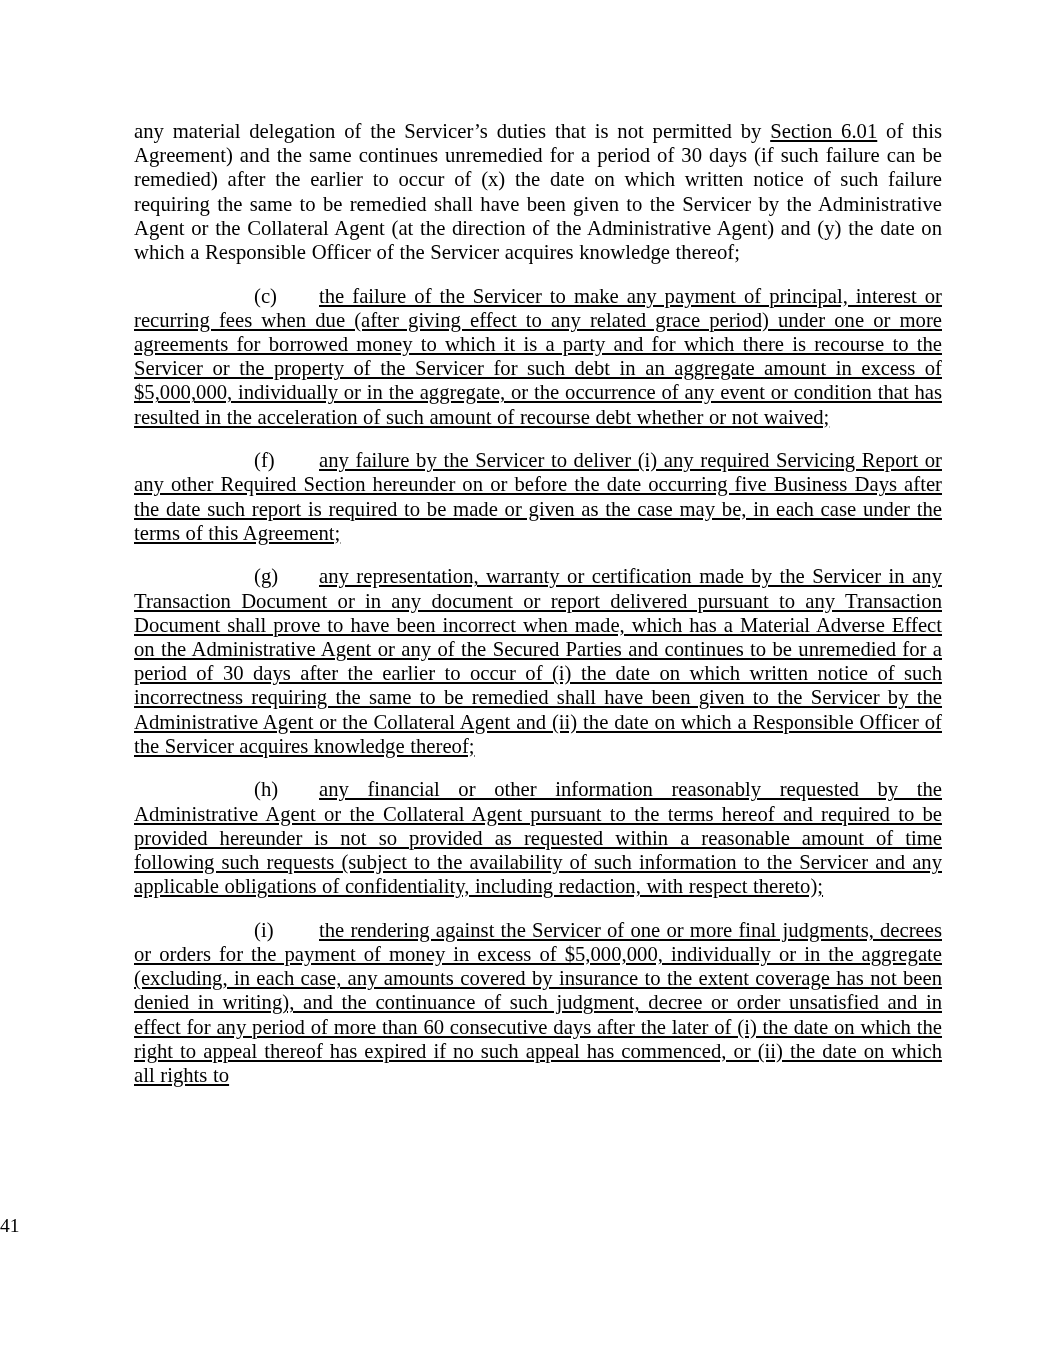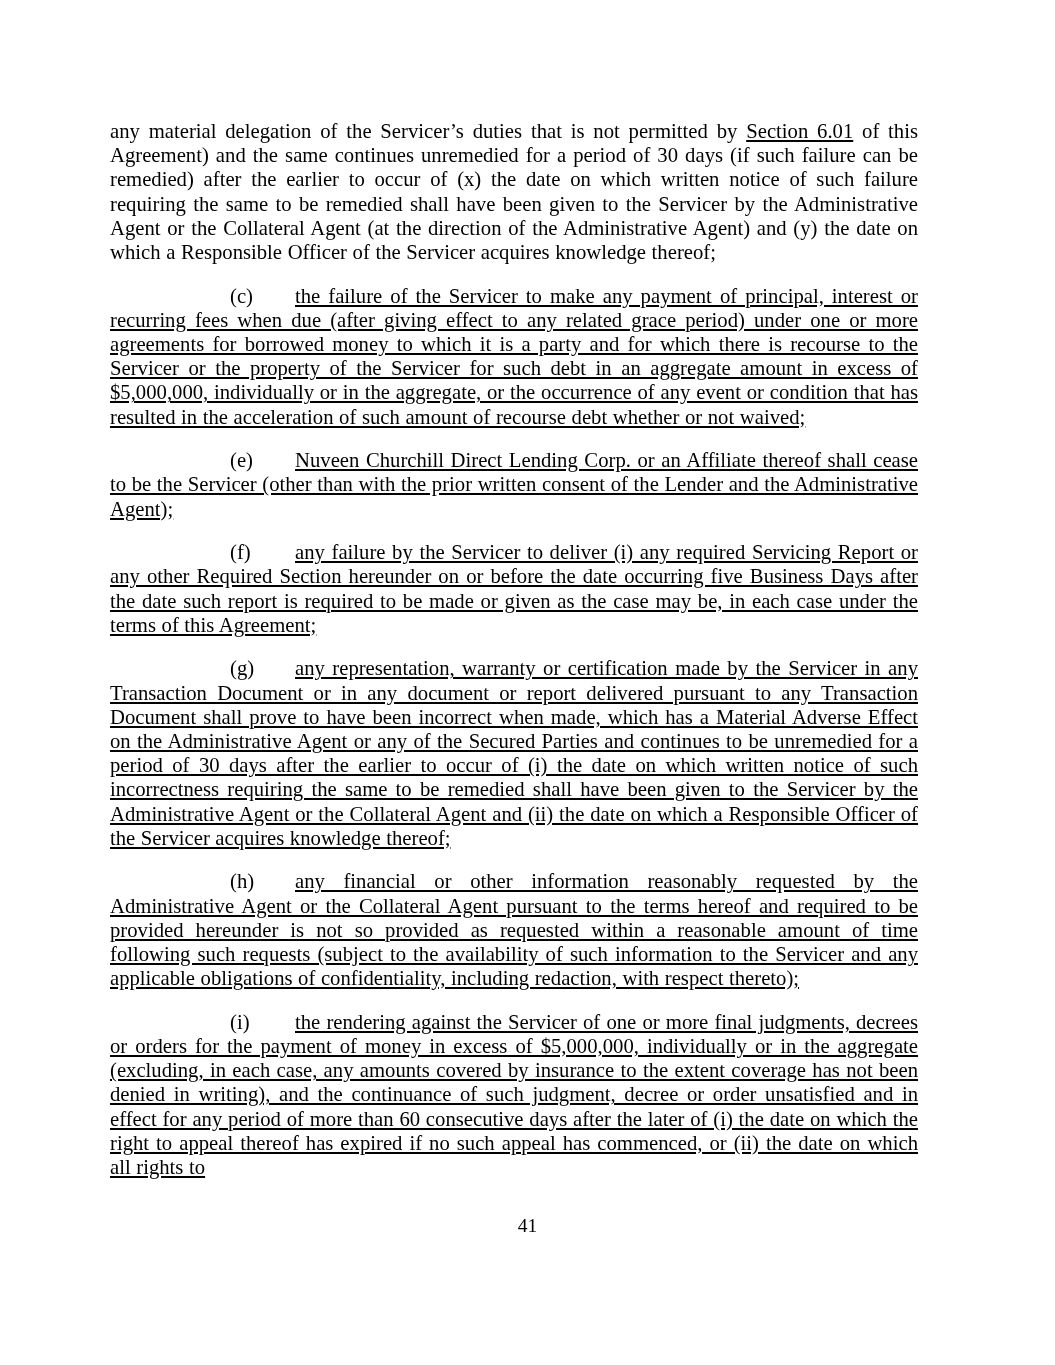--- a/index.html
+++ b/index.html
@@ -11,21 +11,21 @@
     position: relative;
     width: 1055px;
     height: 1365px;
     background: #ffffff;
     color: #000000;
     font-family: "Liberation Serif", serif;
     overflow: hidden;
   }
   .content {
     position: absolute;
-    left: 110px;
+    left: 134px;
     top: 119px;
     width: 808px;
   }
   .para {
     margin: 0;
     padding: 0;
     font-size: 20.7px;
     line-height: 24.2px;
     text-align: justify;
     word-spacing: 0.02em;
@@ -44,37 +44,35 @@
     text-indent: 0;
   }
   .underline {
     text-decoration: underline;
   }
   .page-number {
     position: absolute;
     left: 0;
     right: 0;
     top: 1214px;
-    text-align: center;
     font-size: 19.5px;
     line-height: 24px;
   }
 </style>
 </head>
 <body>
 
 <div class="page">
   <div class="content">
 
     <p class="para"><span>any material delegation of the Servicer’s duties that is not permitted by </span><span class="underline">Section 6.01</span><span> of this Agreement) and the same continues unremedied for a period of 30 days (if such failure can be remedied) after the earlier to occur of (x) the date on which written notice of such failure requiring the same to be remedied shall have been given to the Servicer by the Administrative Agent or the Collateral Agent (at the direction of the Administrative Agent) and (y) the date on which a Responsible Officer of the Servicer acquires knowledge thereof;</span></p>
 
     <p class="para indent"><span class="plabel">(c)</span><span>the failure of the Servicer to make any payment of principal, interest or recurring fees when due (after giving effect to any related grace period) under one or more agreements for borrowed money to which it is a party and for which there is recourse to the Servicer or the property of the Servicer for such debt in an aggregate amount in excess of $5,000,000, individually or in the aggregate, or the occurrence of any event or condition that has resulted in the acceleration of such amount of recourse debt whether or not waived;</span></p>
 
 
-    <p class="para indent"><span class="plabel">(e)</span><span>Nuveen Churchill Direct Lending Corp. or an Affiliate thereof shall cease to be the Servicer (other than with the prior written consent of the Lender and the Administrative Agent);</span></p>
 
     <p class="para indent"><span class="plabel">(f)</span><span>any failure by the Servicer to deliver (i) any required Servicing Report or any other Required Section hereunder on or before the date occurring five Business Days after the date such report is required to be made or given as the case may be, in each case under the terms of this Agreement;</span></p>
 
     <p class="para indent"><span class="plabel">(g)</span><span>any representation, warranty or certification made by the Servicer in any Transaction Document or in any document or report delivered pursuant to any Transaction Document shall prove to have been incorrect when made, which has a Material Adverse Effect on the Administrative Agent or any of the Secured Parties and continues to be unremedied for a period of 30 days after the earlier to occur of (i) the date on which written notice of such incorrectness requiring the same to be remedied shall have been given to the Servicer by the Administrative Agent or the Collateral Agent and (ii) the date on which a Responsible Officer of the Servicer acquires knowledge thereof;</span></p>
 
     <p class="para indent"><span class="plabel">(h)</span><span>any financial or other information reasonably requested by the Administrative Agent or the Collateral Agent pursuant to the terms hereof and required to be provided hereunder is not so provided as requested within a reasonable amount of time following such requests (subject to the availability of such information to the Servicer and any applicable obligations of confidentiality, including redaction, with respect thereto);</span></p>
 
     <p class="para indent"><span class="plabel">(i)</span><span>the rendering against the Servicer of one or more final judgments, decrees or orders for the payment of money in excess of $5,000,000, individually or in the aggregate (excluding, in each case, any amounts covered by insurance to the extent coverage has not been denied in writing), and the continuance of such judgment, decree or order unsatisfied and in effect for any period of more than 60 consecutive days after the later of (i) the date on which the right to appeal thereof has expired if no such appeal has commenced, or (ii) the date on which all rights to</span></p>
 
   </div>

